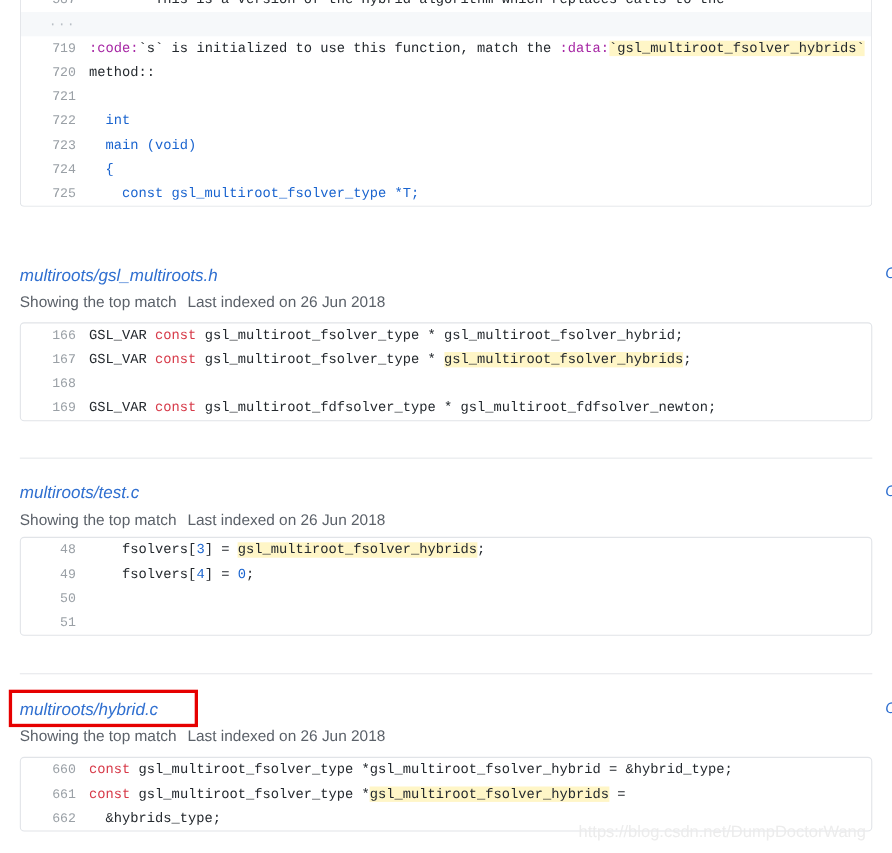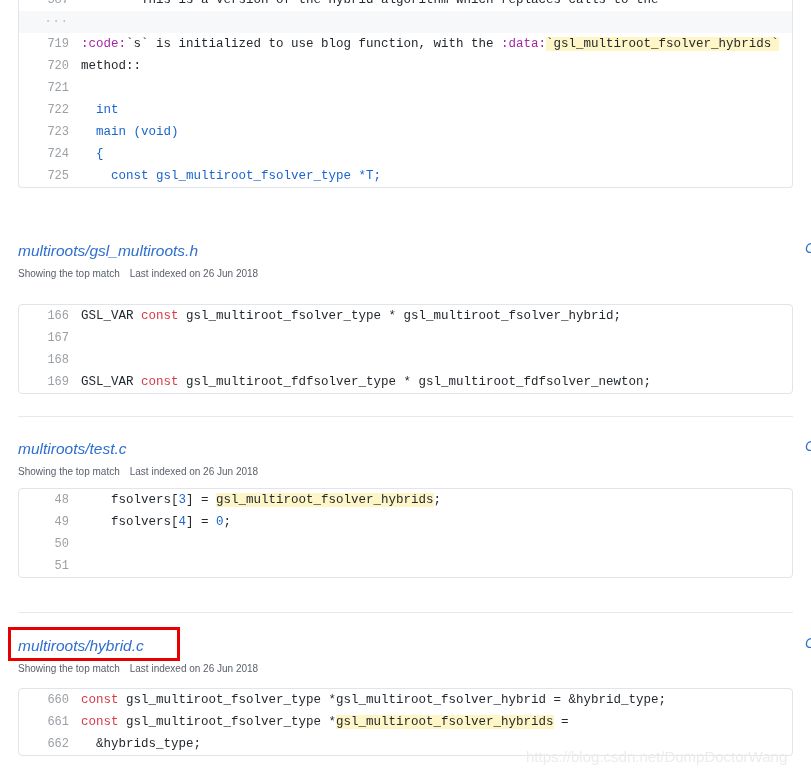--- a/index.html
+++ b/index.html
@@ -84,21 +84,21 @@
     line-height: 22px;
   }
   .lang-badge {
     color: #2f6fd0;
     font-size: 14px;
     font-family: "Liberation Sans", sans-serif;
     white-space: nowrap;
   }
   .meta-row {
     margin-top: 2px;
-    font-size: 10px;
+    font-size: 14px;
     color: #5b6169;
     font-family: "Liberation Sans", sans-serif;
     line-height: 20px;
   }
   .meta-row .sep { display: inline-block; width: 10px; }
 
   .divider {
     height: 1px;
     background: #e6e8eb;
     border: 0;
@@ -124,41 +124,41 @@
 </style>
 </head>
 <body>
 
 <div class="page">
 
   <div class="result" style="position:absolute; left:18px; top:-11px; width:775px;">
     <div class="code-box topless" id="box-0">
         <div class="code-line"><span class="ln">587</span><span class="code-txt"><span>        This is a version of the Hybrid algorithm which replaces calls to the</span></span></div>
         <div class="code-line ellipsis-row"><span class="ln dots">···</span><span class="code-txt"><span></span></span></div>
-        <div class="code-line"><span class="ln">719</span><span class="code-txt"><span class="kw-role">:code:</span><span>`s` is initialized to use blog function, with the </span><span class="kw-role">:data:</span><span class="hl">`gsl_multiroot_fsolver_hybrids`</span></span></div>
+        <div class="code-line"><span class="ln">719</span><span class="code-txt"><span class="kw-role">:code:</span><span>`s` is initialized to use this function, match the </span><span class="kw-role">:data:</span><span class="hl">`gsl_multiroot_fsolver_hybrids`</span></span></div>
         <div class="code-line"><span class="ln">720</span><span class="code-txt"><span>method::</span></span></div>
         <div class="code-line"><span class="ln">721</span><span class="code-txt"><span></span></span></div>
         <div class="code-line"><span class="ln">722</span><span class="code-txt"><span class="kw-blue">  int</span></span></div>
         <div class="code-line"><span class="ln">723</span><span class="code-txt"><span class="kw-blue">  main (void)</span></span></div>
         <div class="code-line"><span class="ln">724</span><span class="code-txt"><span class="kw-blue">  {</span></span></div>
         <div class="code-line"><span class="ln">725</span><span class="code-txt"><span class="kw-blue">    const gsl_multiroot_fsolver_type *T;</span></span></div>
       </div>
   </div>
 
   <div class="result" style="position:absolute; left:18px; top:240px; width:775px;">
     <div class="result-head">
       <a class="file-link" href="#">multiroots/gsl_multiroots.h</a>
       <span class="lang-badge" style="position:absolute; right:-22px; top:0;">C</span>
     </div>
     <div class="meta-row">
       <span>Showing the top match</span><span class="sep"></span><span>Last indexed on 26 Jun 2018</span>
     </div>
-    <div class="code-box" id="box-1" style="margin-top:20px;">
+    <div class="code-box" id="box-1" style="margin-top:9px;">
         <div class="code-line"><span class="ln">166</span><span class="code-txt"><span>GSL_VAR </span><span class="kw-const">const</span><span> gsl_multiroot_fsolver_type * gsl_multiroot_fsolver_hybrid;</span></span></div>
-        <div class="code-line"><span class="ln">167</span></div>
+        <div class="code-line"><span class="ln">167</span><span class="code-txt"><span>GSL_VAR </span><span class="kw-const">const</span><span> gsl_multiroot_fsolver_type * </span><span class="hl">gsl_multiroot_fsolver_hybrids</span><span>;</span></span></div>
         <div class="code-line"><span class="ln">168</span><span class="code-txt"><span></span></span></div>
         <div class="code-line"><span class="ln">169</span><span class="code-txt"><span>GSL_VAR </span><span class="kw-const">const</span><span> gsl_multiroot_fdfsolver_type * gsl_multiroot_fdfsolver_newton;</span></span></div>
       </div>
   </div>
 
   <hr class="divider" style="position:absolute; left:18px; top:408px; width:775px;">
 
   <div class="result" style="position:absolute; left:18px; top:438px; width:775px;">
     <div class="result-head">
       <a class="file-link" href="#">multiroots/test.c</a>

